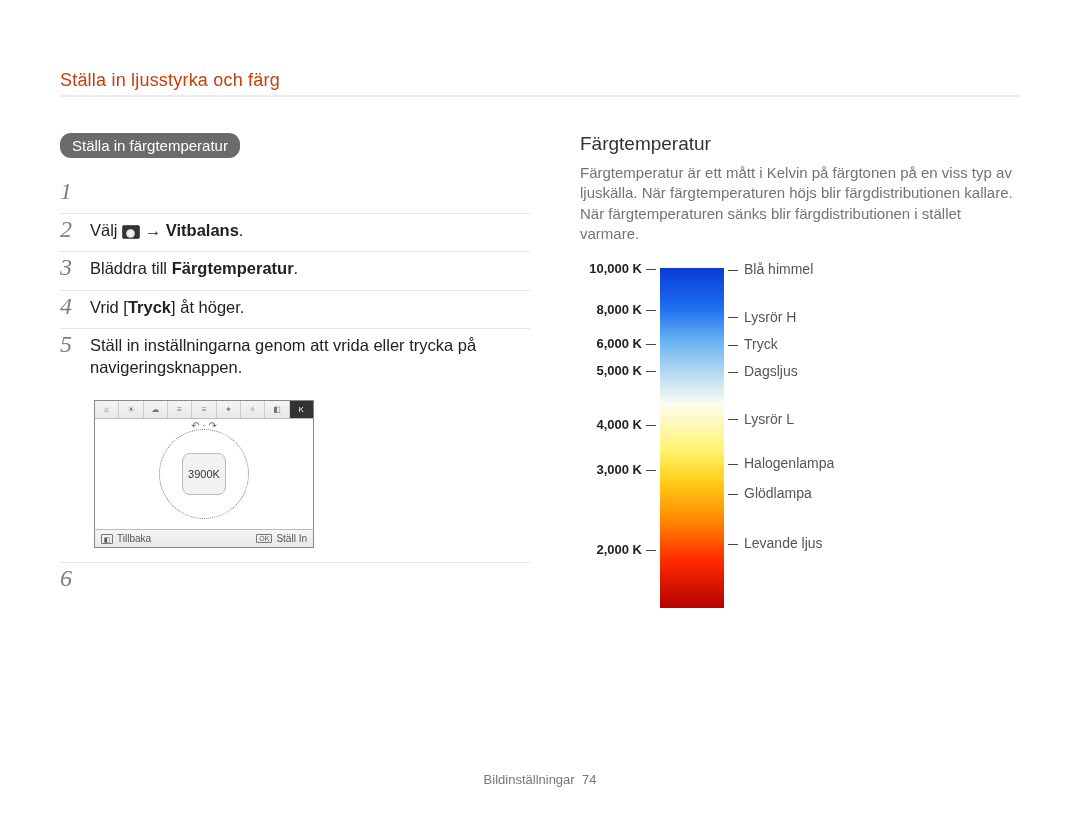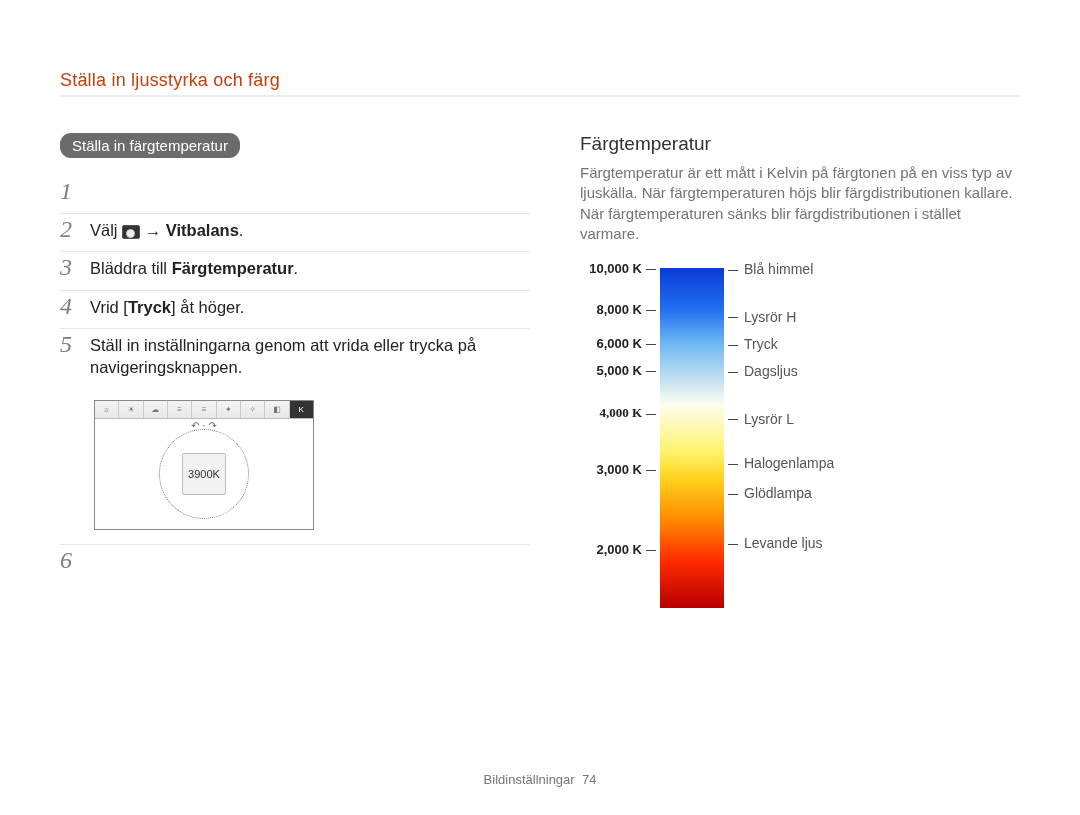--- a/index.html
+++ b/index.html
@@ -140,21 +140,21 @@
     display:flex;
     align-items:center;
     justify-content:center;
     position:relative;
   }
   .ring .kval{
     font-size:11px;
     background:#f2f2f2;
     border:1px solid #bbb;
     padding:14px 5px;
-    border-radius:2px;
+    border-radius:8px;
   }
   .ring-arrows{
     position:absolute;
     top:-10px;
     font-size:10px;
     color:#666;
   }
   .camera-footer{
     display:flex;
     justify-content:space-between;
@@ -306,40 +306,50 @@
           <div class="camera-tab">✧</div>
           <div class="camera-tab">◧</div>
           <div class="camera-tab">K</div>
         </div>
         <div class="camera-body">
           <div class="ring">
             <div class="ring-arrows">↶ · ↷</div>
             <div class="kval">3900K</div>
           </div>
         </div>
+        <div class="camera-footer">
+          <span class="pair">
+            <span class="mini-icon">◧</span>
+            <span>Tillbaka</span>
+          </span>
+          <span class="pair">
+            <span class="mini-ok">OK</span>
+            <span>Ställ In</span>
+          </span>
+        </div>
       </div>
 
       <ol class="steps">
         <li class="withborder">
           <span class="step-num">6</span>
         </li>
       </ol>
     </div>
 
     <div class="col-right">
       <div class="section-h">Färgtemperatur</div>
       <div class="para">Färgtemperatur är ett mått i Kelvin på färgtonen på en viss typ av ljuskälla. När färgtemperaturen höjs blir färgdistributionen kallare. När färgtemperaturen sänks blir färgdistributionen i stället varmare.</div>
 
       <div class="kelvin-wrap">
         <div class="kelvin-left-labels" id="kleft">
             <div class="klabel" style="top: -7px;">10,000 K</div>
             <div class="klabel" style="top: 33.8px;">8,000 K</div>
             <div class="klabel" style="top: 67.8px;">6,000 K</div>
             <div class="klabel" style="top: 95px;">5,000 K</div>
-            <div class="klabel" style="top: 137px; font-family: Liberation Serif, serif;">4,000 K</div>
+            <div class="klabel" style="top: 149px;">4,000 K</div>
             <div class="klabel" style="top: 193.6px;">3,000 K</div>
             <div class="klabel" style="top: 274px;">2,000 K</div>
           </div>
         <div class="spectrum"></div>
         <div class="kelvin-right-labels" id="kright">
             <div class="rlabel" style="top: -7px;">Blå himmel</div>
             <div class="rlabel" style="top: 40.6px;">Lysrör H</div>
             <div class="rlabel" style="top: 67.8px;">Tryck</div>
             <div class="rlabel" style="top: 95px;">Dagsljus</div>
             <div class="rlabel" style="top: 142.6px;">Lysrör L</div>

